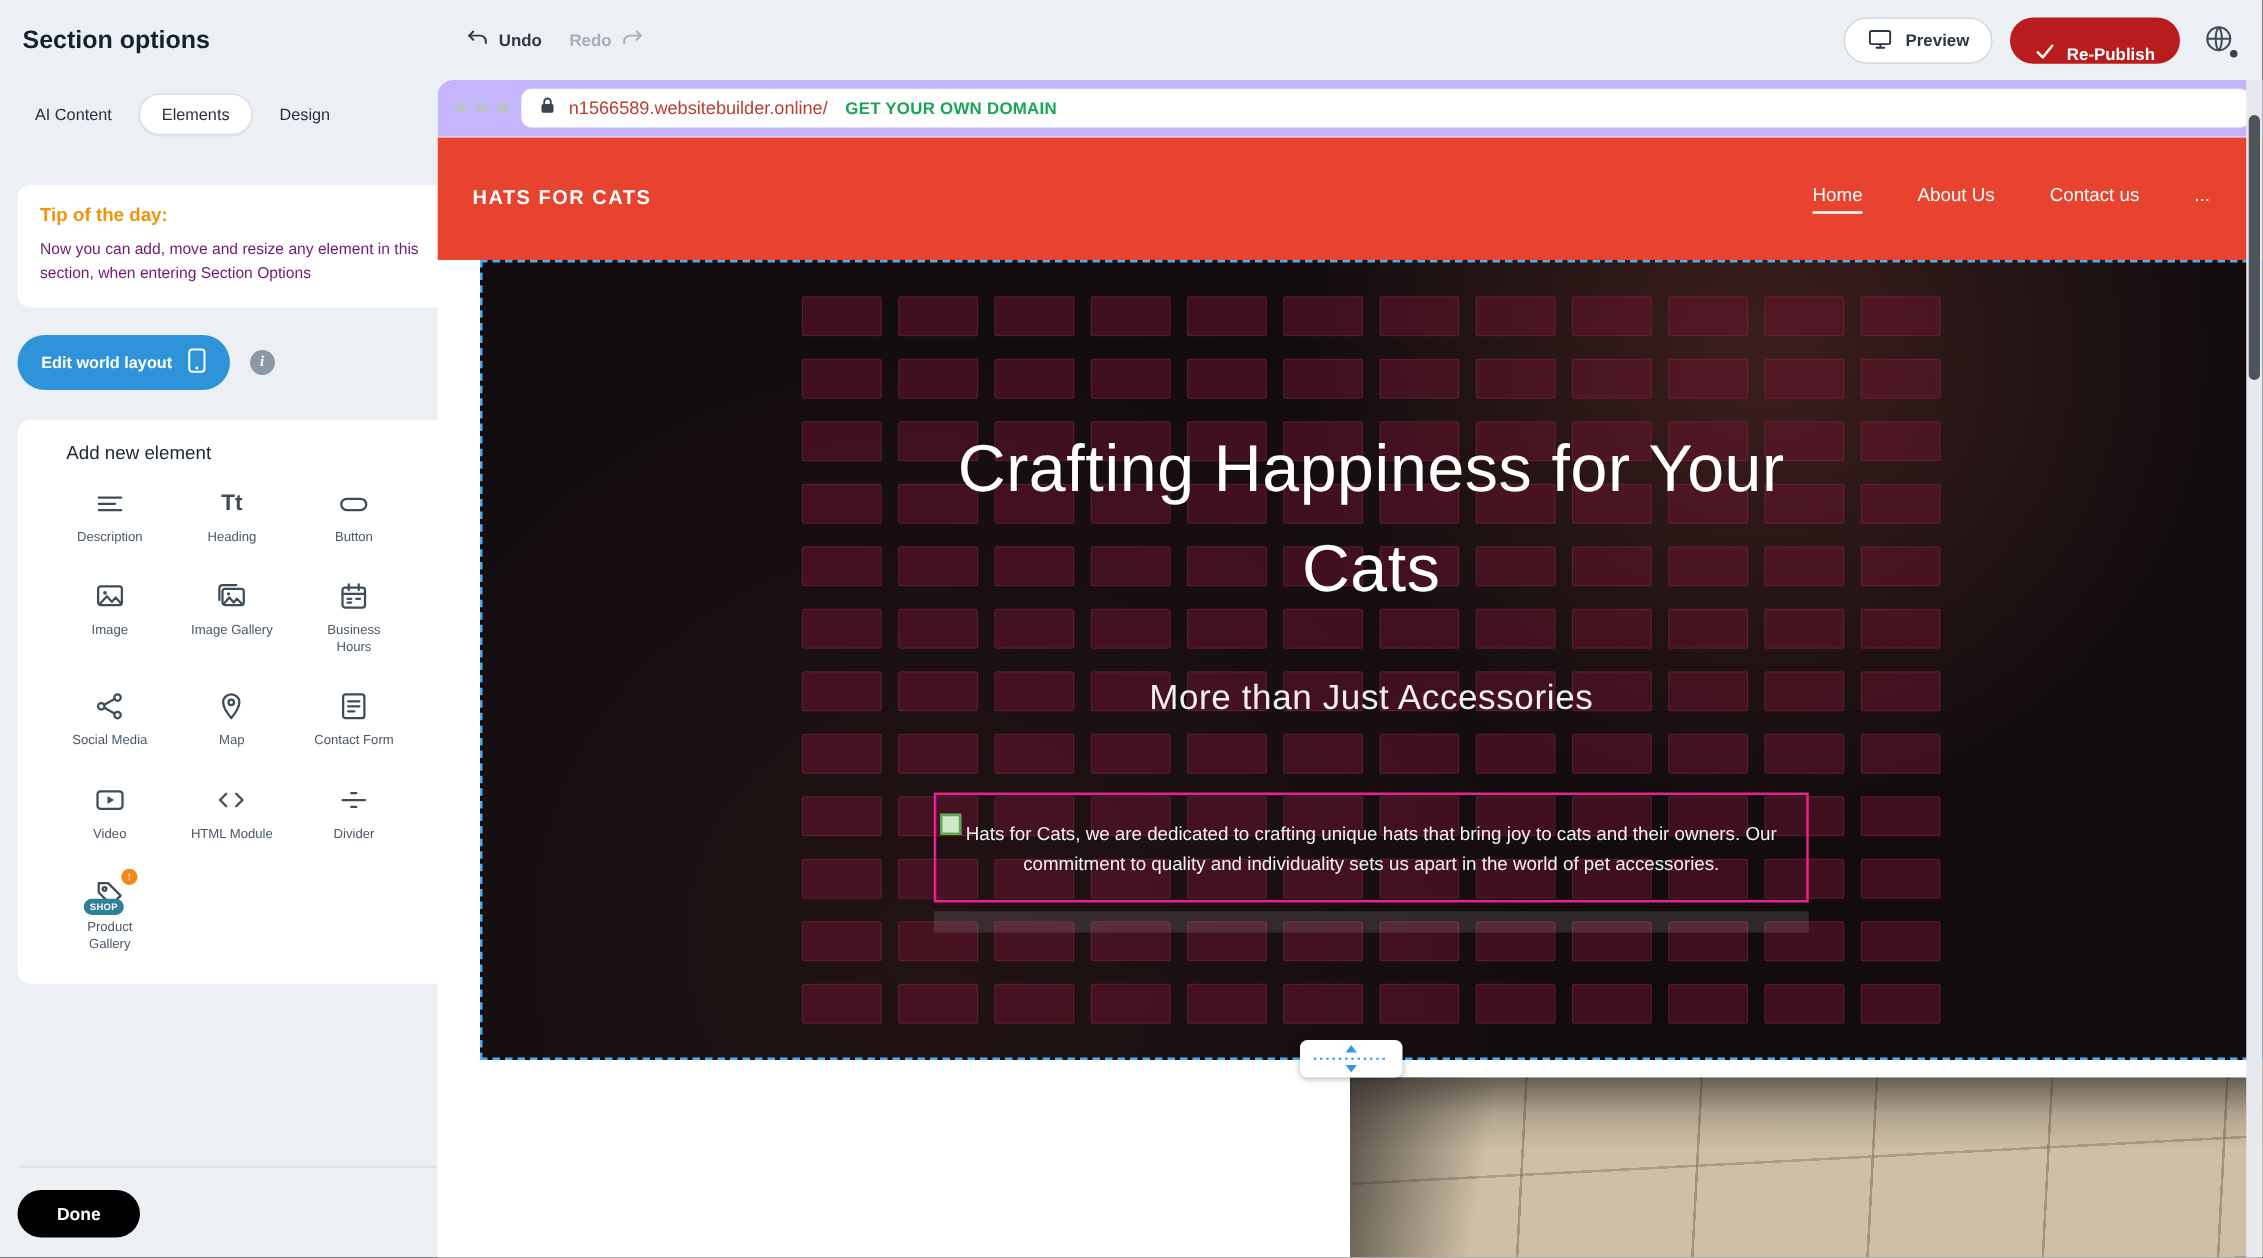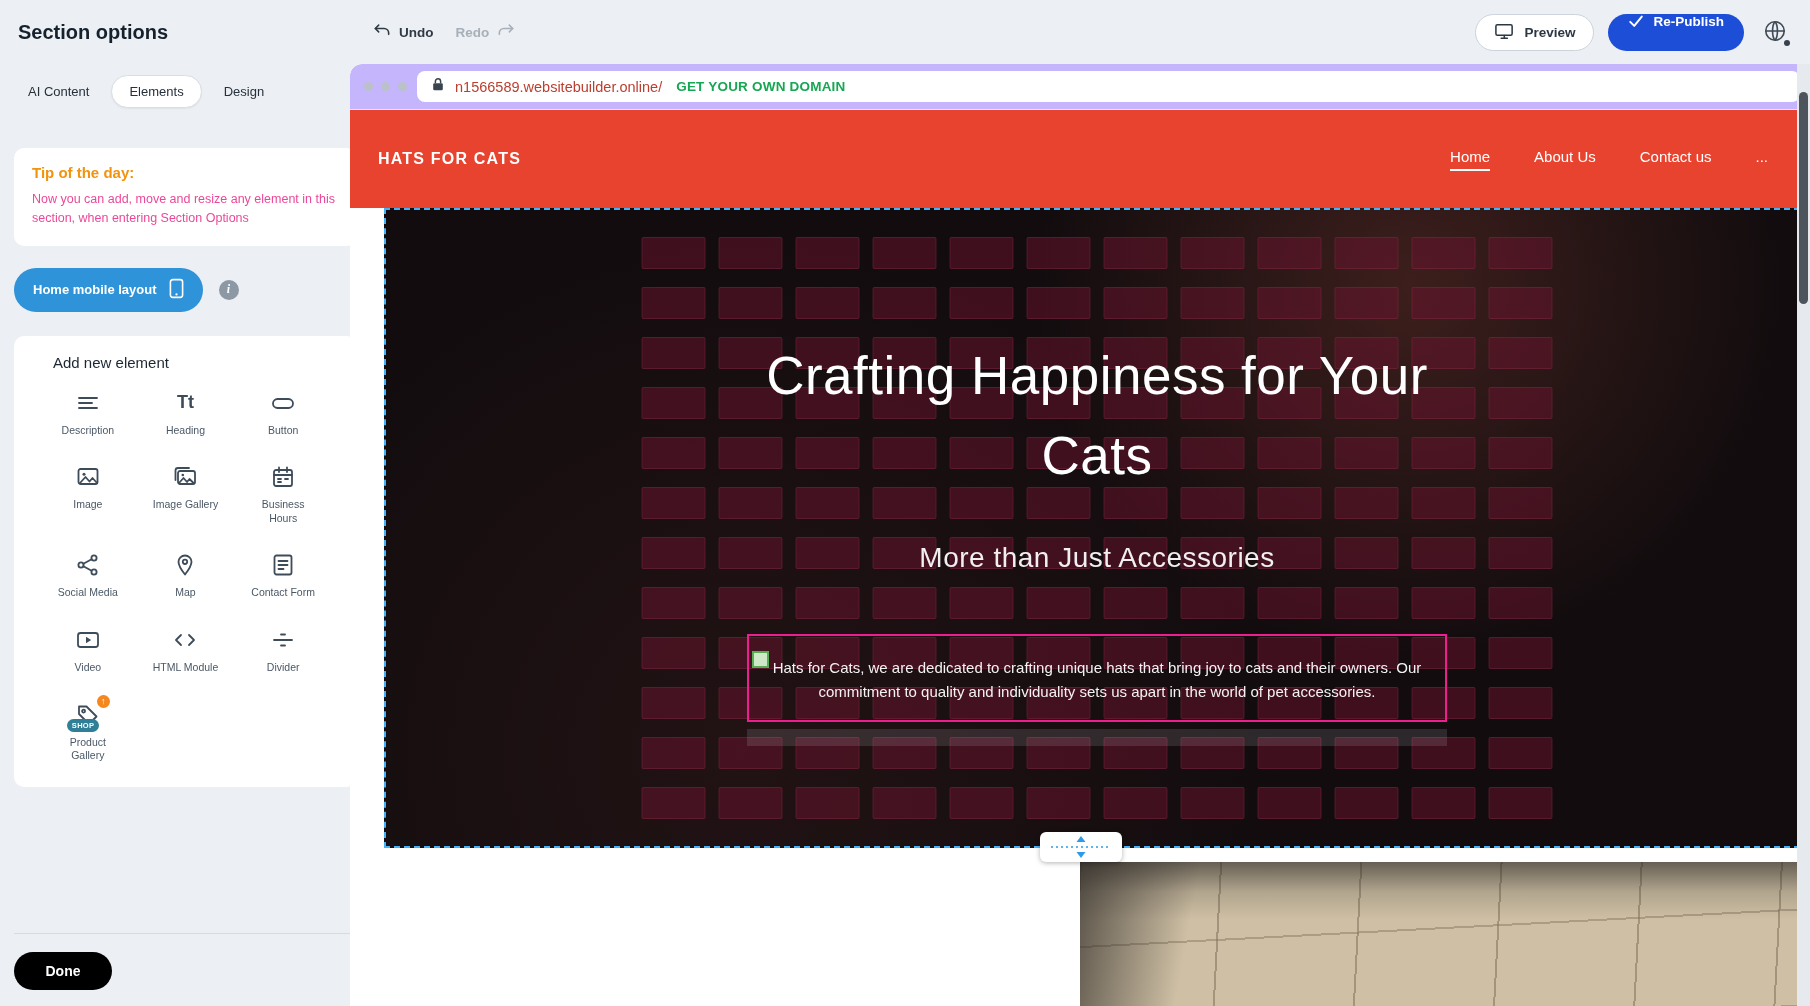--- a/index.html
+++ b/index.html
@@ -21,38 +21,38 @@
   .hist-btn { display:flex; align-items:center; gap:7px; background:none; border:none;
     font-family:inherit; font-size:13.5px; font-weight:700; color:#2f3a45; cursor:pointer; }
   .hist-btn.disabled { color:#a7b0b9; }
   .topbar-right { margin-left:auto; display:flex; align-items:center; gap:14px; }
   .preview-btn {
     display:flex; align-items:center; gap:9px; height:37px; padding:0 18px;
     background:#fff; border:1px solid #ccd4db; border-radius:19px;
     font-family:inherit; font-size:13.5px; font-weight:700; color:#2c3744; cursor:pointer;
   }
   .republish-btn {
-    display:flex; align-items:flex-start; gap:9px; height:37px; padding:0 20px;
-    background:#1d4ed8; border:none; border-radius:19px;
+    display:flex; align-items:flex-end; gap:9px; height:37px; padding:0 20px;
+    background:#b91c1c; border:none; border-radius:19px;
     font-family:inherit; font-size:13.5px; font-weight:700; color:#fff; cursor:pointer;
   }
   .globe-btn { background:none; border:none; cursor:pointer; position:relative; width:34px; height:34px; }
   .globe-btn .dot { position:absolute; right:2px; bottom:3px; width:6px; height:6px; border-radius:50%; background:#39424c; }
 
   
   .sidebar { position:absolute; top:64px; left:0; width:371px; bottom:0; }
   .tabs { margin:10px 14px 0; display:flex; align-items:center; gap:8px; height:34px; }
   .tab { background:none; border:1px solid transparent; border-radius:17px; padding:8px 13px;
     font-family:inherit; font-size:13px; color:#26313c; cursor:pointer; }
   .tab.active { background:#fff; border-color:#d9dee4; box-shadow:0 1px 2px rgba(0,0,0,.06); padding:8px 17px; }
 
   .card { background:#fff; border-radius:10px; margin:0 14px; }
   .tip-card { margin-top:40px; padding:16px 18px 18px; }
   .tip-title { color:#f2930d; font-weight:700; font-size:15px; margin-bottom:9px; }
-  .tip-body { font-size:12.5px; line-height:1.5; color:#ec4899; }
+  .tip-body { font-size:12.5px; line-height:1.5; color:#701a75; }
 
   .mobile-row { margin:22px 14px 0; display:flex; align-items:center; gap:16px; }
   .blue-btn { display:flex; align-items:center; gap:12px; background:#2e93d8; border:none;
     color:#fff; border-radius:22px; height:44px; padding:0 19px;
     font-family:inherit; font-size:13px; font-weight:700; cursor:pointer; }
   .info-badge { width:20px; height:20px; border-radius:50%; background:#8d98a5; color:#fff;
     font-size:12px; font-weight:700; font-family:"Liberation Serif",serif; font-style:italic;
     display:flex; align-items:center; justify-content:center; cursor:pointer; }
 
   .elements-card { margin-top:24px; padding:18px 25px 24px; }
@@ -197,21 +197,21 @@
       <button class="tab">Design</button>
     </div>
 
   <div class="card tip-card">
     <div class="tip-title">Tip of the day:</div>
     <p class="tip-body">Now you can add, move and resize any element in this section, when entering Section Options</p>
   </div>
 
   <div class="mobile-row">
     <button class="blue-btn">
-      <span>Home mobile layout</span>
+      <span>Edit world layout</span>
       <span>
         <svg width="15" height="21" viewBox="0 0 16 22" fill="none" stroke="#fff" stroke-width="1.7">
             <rect x="1.5" y="1.5" width="13" height="19" rx="2.5"></rect>
             <circle cx="8" cy="17.3" r="1.2" fill="#fff" stroke="none"></circle>
           </svg>
       </span>
     </button>
     <span class="info-badge">i</span>
   </div>
 

